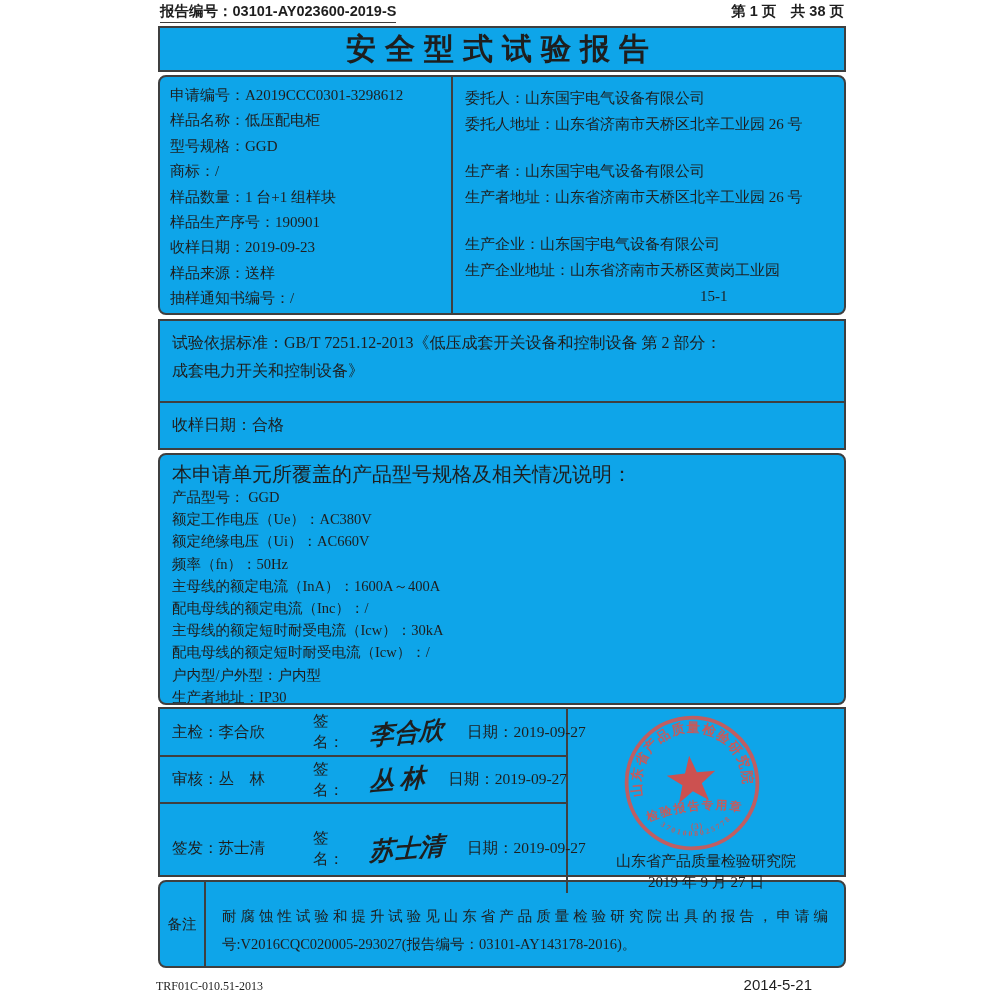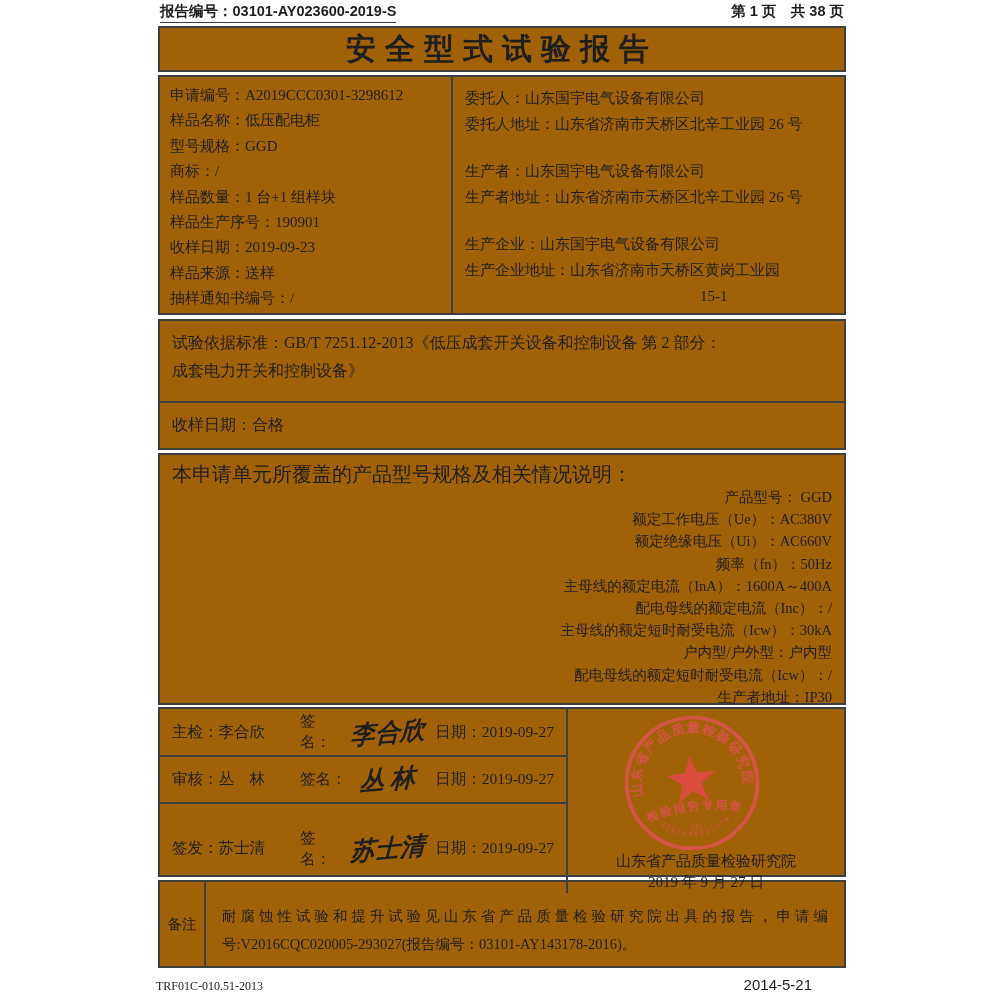--- a/index.html
+++ b/index.html
@@ -8,46 +8,46 @@
     font-family:"Liberation Serif","DejaVu Serif",serif;color:#1e1e1e;
     -webkit-font-smoothing:antialiased;
   }
   .doc{position:absolute;left:158px;top:1px;width:688px;}
   
   .hdr{display:flex;justify-content:space-between;align-items:flex-start;
        font-family:"Liberation Sans","DejaVu Sans",sans-serif;
        font-weight:bold;font-size:14.5px;padding:1px 2px 3px 2px;}
   .hdr .rn{border-bottom:1.5px solid #3c3c3c;padding-bottom:1px;}
   
-  .box{border:2px solid #3f3f3f;box-sizing:border-box;background:#a16207;}
-  .gap3{margin-top:3px;} .gap4{margin-top:4px;} .gap2{margin-top:2px;}
+  .box{border:2px solid #3f3f3f;box-sizing:border-box;background:#0ea5e9;}
+  .gap3{margin-top:3px;border-radius:8px;} .gap4{margin-top:4px;} .gap2{margin-top:2px;}
   
   .title-box{height:46px;display:flex;align-items:center;justify-content:center;}
   .title-box h1{margin:0;font-size:30px;font-weight:bold;letter-spacing:9px;}
   
   .info-box{height:240px;display:flex;}
   .info-left{width:293px;border-right:2px solid #3f3f3f;padding:6px 8px 0 10px;box-sizing:border-box;}
   .info-left div{font-size:15px;line-height:25.4px;white-space:nowrap;}
   .info-right{flex:1;padding:8px 6px 0 12px;box-sizing:border-box;}
   .info-right div{font-size:15px;line-height:26px;white-space:nowrap;}
   .grp{margin-bottom:21px;}
   .addr2{padding-left:235px;}
   
   .std{padding:8px 12px 0 12px;font-size:16px;line-height:28px;
        border-bottom:2px solid #3f3f3f;height:82px;box-sizing:border-box;}
   .concl{padding:0 12px;font-size:16px;height:45px;display:flex;align-items:center;}
   
   .prod-box{height:252px;padding:7px 12px 0 12px;box-sizing:border-box;}
   .prod-box .ph{font-size:20px;line-height:24px;}
-  .prod-box div.pr{font-size:14.5px;line-height:22.2px;white-space:nowrap;text-align:right;}
+  .prod-box div.pr{font-size:14.5px;line-height:22.2px;white-space:nowrap;}
   
   .sig-box{height:170px;display:grid;grid-template-columns:408px 1fr;
            grid-template-rows:48px 47px auto;}
   .sig-row{border-right:2px solid #3f3f3f;display:flex;align-items:center;
-           padding:0 12px;font-size:15.5px;gap:10px;box-sizing:border-box;}
+           padding:0 12px;font-size:15.5px;gap:23px;box-sizing:border-box;}
   .sig-row.b{border-bottom:2px solid #3f3f3f;}
   .sig-role{min-width:118px;white-space:nowrap;}
   .autograph{font-style:italic;font-weight:bold;font-size:25px;
              transform:rotate(-5deg) skewX(-6deg);display:inline-block;
              white-space:nowrap;margin-left:2px;}
   .sig-date{margin-left:auto;white-space:nowrap;}
   .stamp-cell{grid-column:2;grid-row:1/4;position:relative;text-align:center;
               padding-top:2px;box-sizing:border-box;}
   .stamp-cell svg{display:block;margin:1px auto 0 auto;transform:translateX(-14px) rotate(-6deg);}
   .stamp-org{font-size:15px;line-height:21px;margin-top:-3px;}
@@ -120,22 +120,22 @@
 
   <div class="box prod-box gap3">
     <div class="ph">本申请单元所覆盖的产品型号规格及相关情况说明：</div>
     <div class="pr">产品型号：  GGD</div>
     <div class="pr">额定工作电压（Ue）：AC380V</div>
     <div class="pr">额定绝缘电压（Ui）：AC660V</div>
     <div class="pr">频率（fn）：50Hz</div>
     <div class="pr">主母线的额定电流（InA）：1600A～400A</div>
     <div class="pr">配电母线的额定电流（Inc）：/</div>
     <div class="pr">主母线的额定短时耐受电流（Icw）：30kA</div>
+    <div class="pr">配电母线的额定短时耐受电流（Icw）：/</div>
     <div class="pr">户内型/户外型：户内型</div>
-    <div class="pr">配电母线的额定短时耐受电流（Icw）：/</div>
     <div class="pr">生产者地址：IP30</div>
   </div>
 
   <div class="box sig-box gap2">
     <div class="sig-row b">
       <span class="sig-role">主检：李合欣</span>
       <span>签名：</span>
       <span class="autograph">李合欣</span>
       <span class="sig-date">日期：2019-09-27</span>
     </div>

